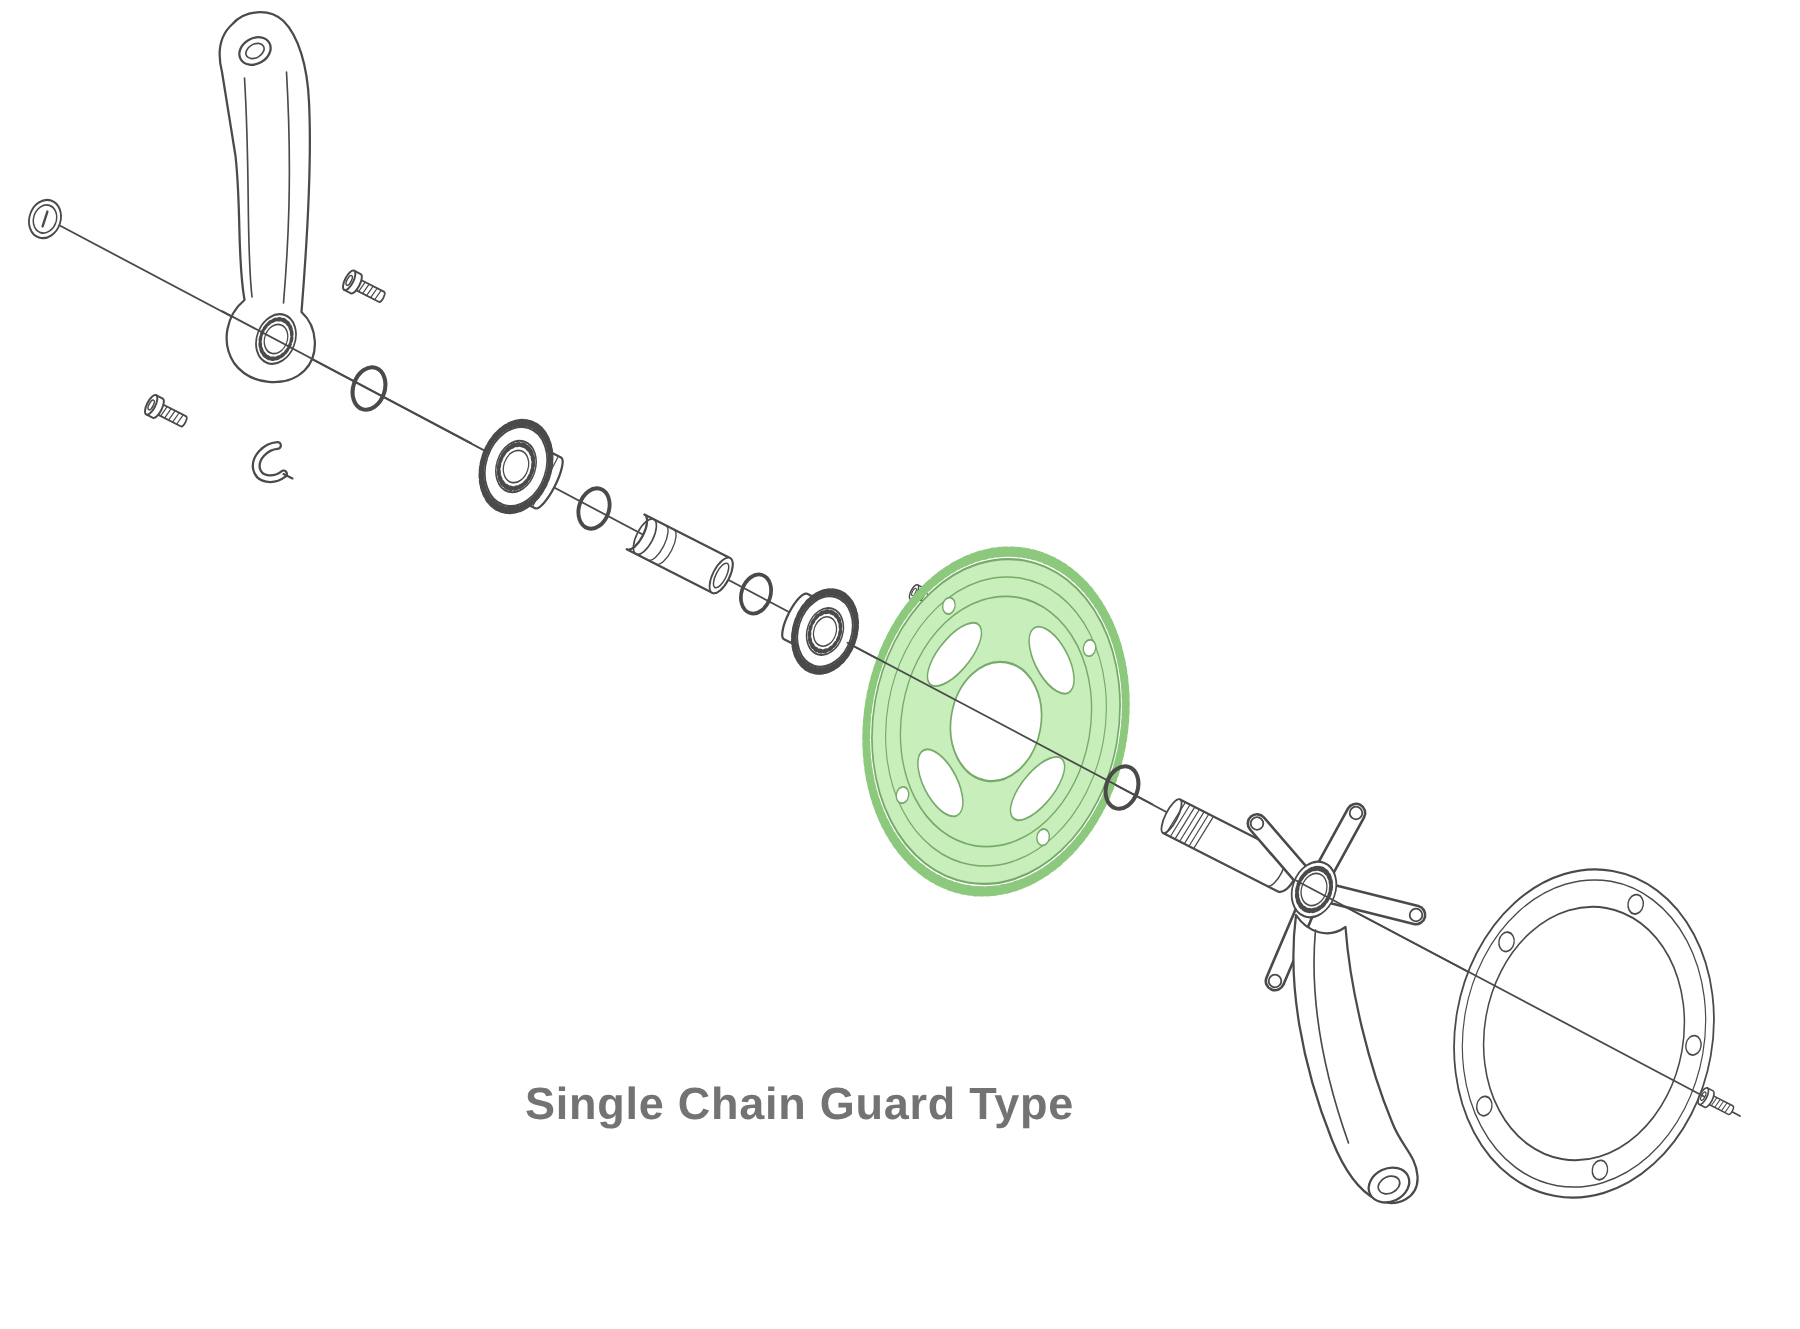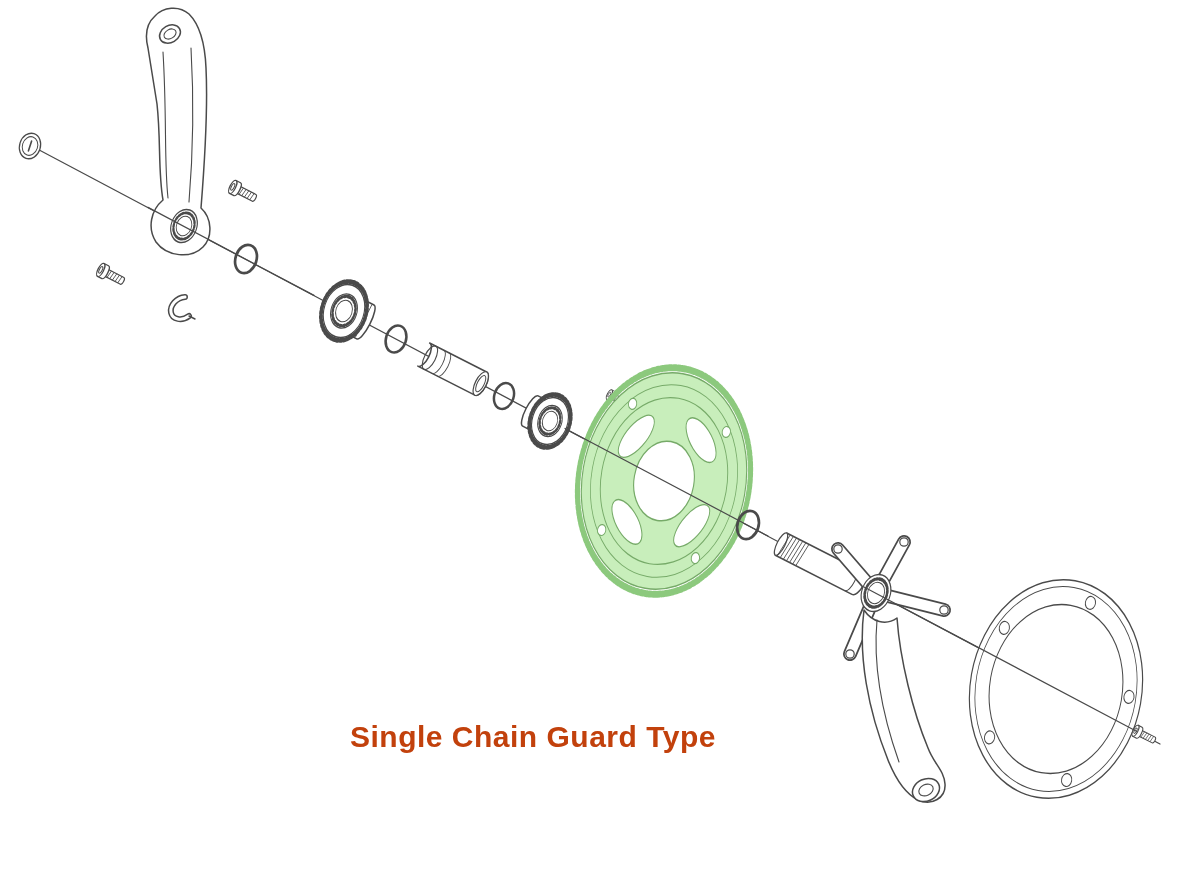--- a/index.html
+++ b/index.html
@@ -11,21 +11,21 @@
     overflow: hidden;
     font-family: "Liberation Sans", sans-serif;
   }
   .stage svg { position: absolute; left: 0; top: 0; }
   .caption {
     position: absolute;
     left: 350px;
     top: 720px;
     font-size: 30px;
     font-weight: bold;
-    color: #c2410c;
+    color: #737373;
     letter-spacing: 0.5px;
     white-space: nowrap;
   }
 </style>
 </head>
 <body>
 
 <div class="stage">
 
   <svg width="1200" height="886" viewBox="0 0 1200 886">

